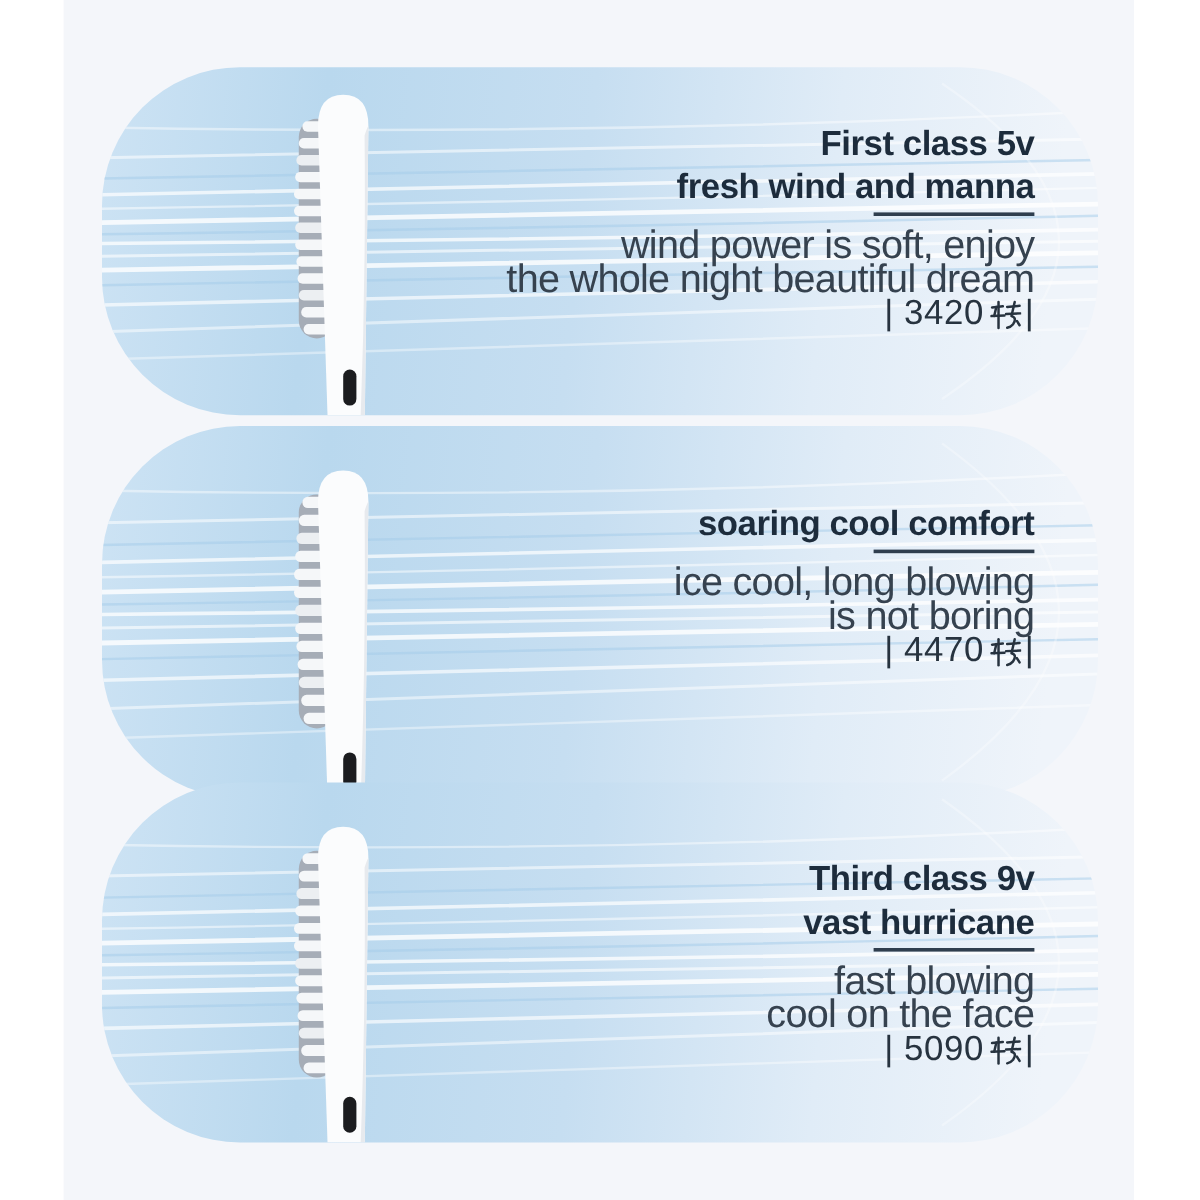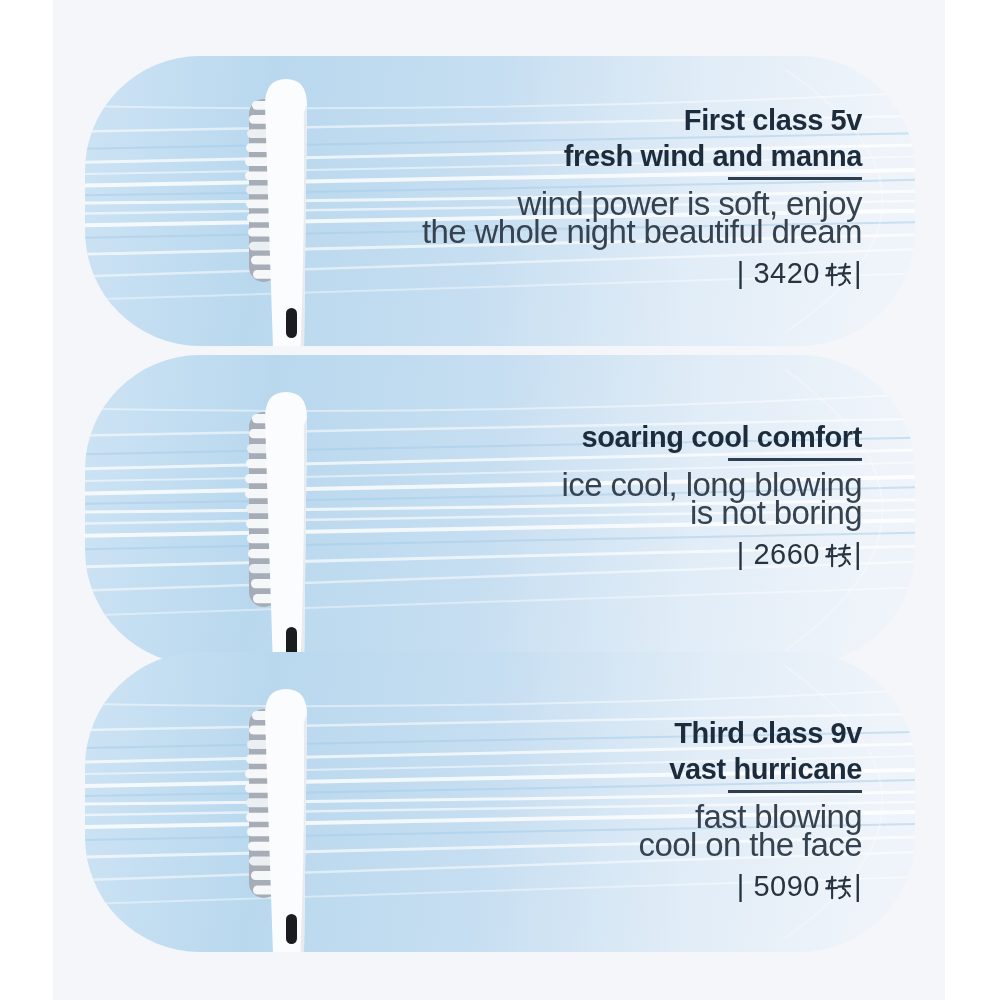--- a/index.html
+++ b/index.html
@@ -19,21 +19,21 @@
   .panel-art{position:absolute;left:0;top:0;width:100%;height:100%;display:block;}
   .panel-text{
     position:absolute;right:53px;display:flex;flex-direction:column;align-items:flex-end;
     text-align:right;
   }
   .title{margin:0;font-weight:bold;font-size:29px;line-height:36px;color:#1d2c3c;letter-spacing:-0.4px;}
   .title span{display:block;}
   .title-underline{width:134px;height:3px;background:#2f3e4e;margin-top:3px;}
   .desc{margin:10px 0 0 0;font-size:33px;line-height:27.5px;color:#36424f;letter-spacing:-0.6px;}
   .desc span{display:block;}
-  .rpm{margin-top:12px;font-size:29px;color:#27333f;display:flex;align-items:center;letter-spacing:0.5px;}
+  .rpm{margin-top:0;font-size:29px;color:#27333f;display:flex;align-items:center;letter-spacing:0.5px;}
   .zhuan{margin:2px 3px 0 4px;}
   .zhuan path{stroke:#27333f;stroke-width:2.3;fill:none;stroke-linecap:round;stroke-linejoin:round;}
 </style>
 </head>
 <body>
 
 <div class="content-strip"></div>
 
 <section class="panel" style="top:56px;height:290px;">
   <svg class="panel-art" xmlns="http://www.w3.org/2000/svg" viewBox="0 0 830 290">
@@ -135,21 +135,21 @@
   <div class="panel-text" style="top:64px;">
     <h2 class="title">
       <span>soaring cool comfort</span>
     </h2>
     <div class="title-underline"></div>
     <p class="desc">
       <span>ice cool, long blowing</span>
       <span>is not boring</span>
     </p>
     <div class="rpm">
-      <span>| 2660</span>
+      <span>| 4470</span>
       <svg class="zhuan" width="27" height="27" viewBox="0 0 30 30" xmlns="http://www.w3.org/2000/svg">
         <path d="M3 8 L13 7"></path>
           <path d="M7 7.5 L5 16"></path>
           <path d="M2.5 16 L14.5 15.5"></path>
           <path d="M9 3 L9 27"></path>
         <path d="M17 7.5 L28.5 6.5"></path>
           <path d="M16 14 L29.5 13.5"></path>
         <path d="M24 3 L21 16 Q26.5 17.5 22.5 23.5 Q20.5 26 17 26.8"></path>
           <path d="M26 20.5 L28.5 24.5"></path>
       </svg>

